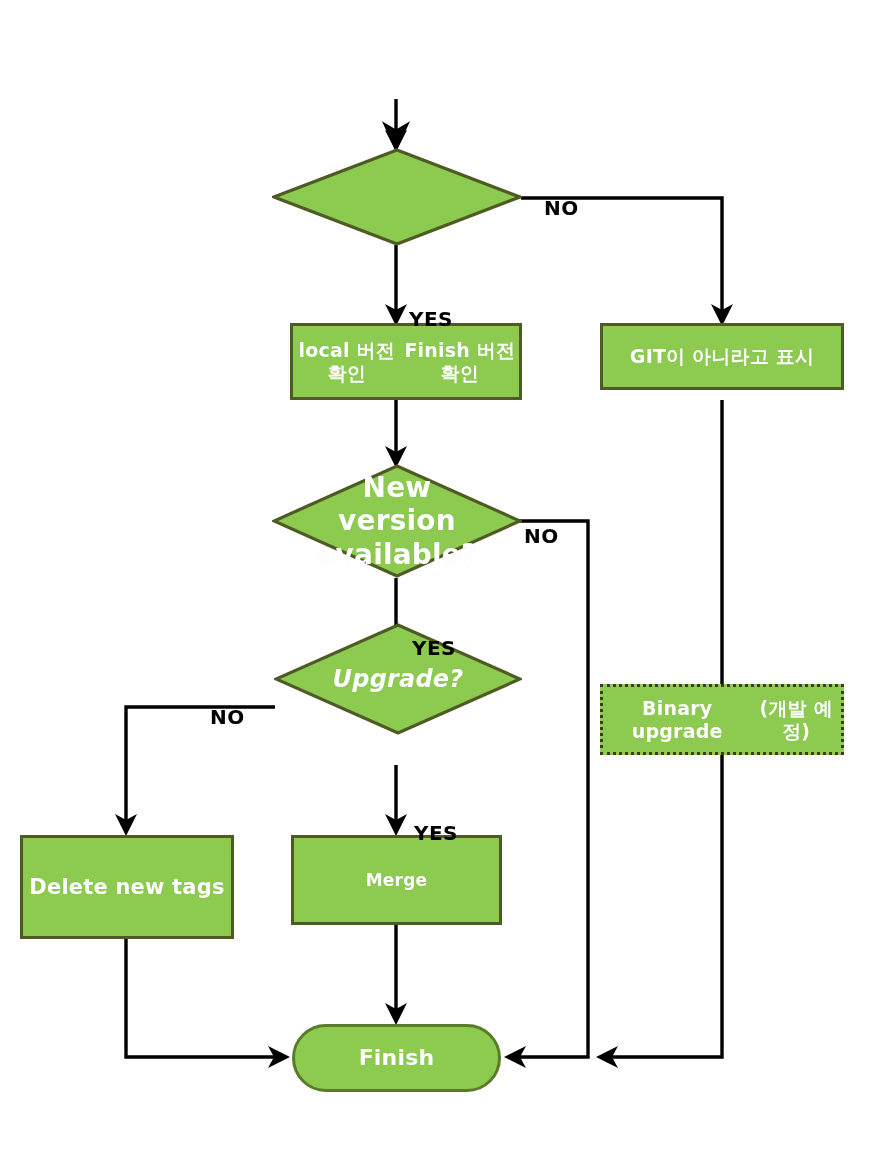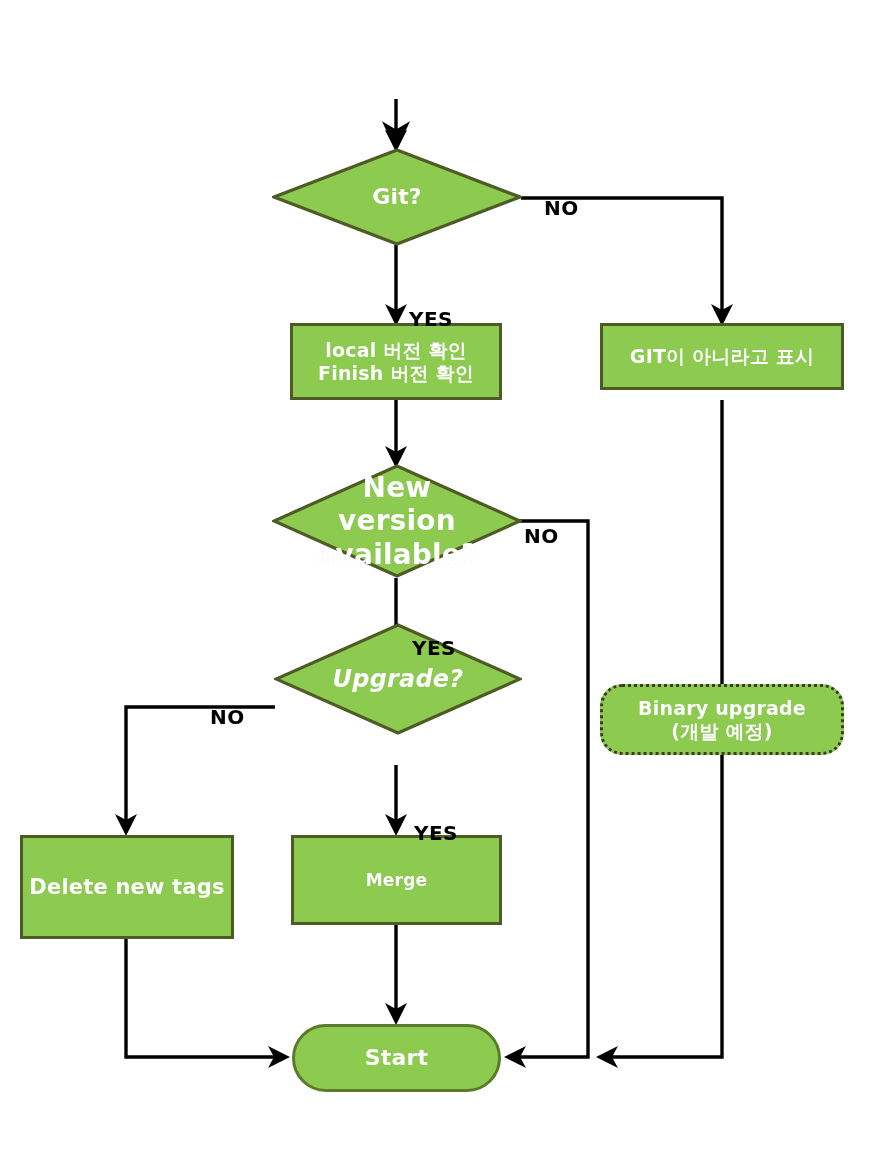--- a/index.html
+++ b/index.html
@@ -135,61 +135,60 @@
       <polygon points="504,1057 526,1046 520,1057 526,1068"></polygon>
       <polygon points="596,1057 618,1046 612,1057 618,1068"></polygon>
     </g>
   </svg>
 
 
   <div class="node node-decision" style="left:272px; top:148px; width:250px; height:98px; font-size:22px;">
     <svg class="dia-shape" viewBox="0 0 250 98" preserveAspectRatio="none">
       <polygon points="125,2 248,49 125,96 2,49" fill="#8DCB50" stroke="#4F5B25" stroke-width="3.2" vector-effect="non-scaling-stroke"></polygon>
     </svg>
-    <span class="dia-label">Git?</span>
   </div>
 
   <div class="node node-process" style="left:600px; top:323px; width:244px; height:67px; font-size:19px;">
     <span>GIT이 아니라고 표시</span>
   </div>
 
-  <div class="node node-process" style="left:290px; top:323px; width:212px; height:77px; font-size:19px; flex-direction:column;">
+  <div class="node node-process" style="left:290px; top:323px; width:232px; height:77px; font-size:19px; flex-direction:row;">
     <span>local 버전 확인</span>
     <span>Finish 버전 확인</span>
   </div>
 
   <div class="node node-decision" style="left:272px; top:464px; width:250px; height:114px; font-size:28px;">
     <svg class="dia-shape" viewBox="0 0 250 114" preserveAspectRatio="none">
       <polygon points="125,2 248,57 125,112 2,57" fill="#8DCB50" stroke="#4F5B25" stroke-width="3.2" vector-effect="non-scaling-stroke"></polygon>
     </svg>
     <span class="dia-label">New version available?</span>
   </div>
 
   <div class="node node-decision" style="left:274px; top:623px; width:248px; height:112px; font-size:24px;font-style:italic;">
     <svg class="dia-shape" viewBox="0 0 248 112" preserveAspectRatio="none">
       <polygon points="124,2 246,56 124,110 2,56" fill="#8DCB50" stroke="#4F5B25" stroke-width="3.2" vector-effect="non-scaling-stroke"></polygon>
     </svg>
     <span class="dia-label">Upgrade?</span>
   </div>
 
-  <div class="node node-process dotted" style="left:600px; top:684px; width:244px; height:71px; font-size:19px; flex-direction:column;border-radius:22px;">
+  <div class="node node-process dotted" style="left:600px; top:684px; width:244px; height:71px; font-size:19px; ">
     <span>Binary upgrade</span>
     <span>(개발 예정)</span>
   </div>
 
   <div class="node node-process" style="left:20px; top:835px; width:214px; height:104px; font-size:21px;">
     <span>Delete new tags</span>
   </div>
 
   <div class="node node-process" style="left:291px; top:835px; width:211px; height:90px; font-size:17px;">
     <span>Merge</span>
   </div>
 
   <div class="node node-terminal" style="left:292px; top:1024px; width:209px; height:68px; font-size:22px;">
-    <span>Start</span>
+    <span>Finish</span>
   </div>
 
   <span class="edge-label" style="left:544px; top:163px;">NO</span>
 
   <span class="edge-label" style="left:409px; top:274px;">YES</span>
 
   <span class="edge-label" style="left:524px; top:491px;">NO</span>
 
   <span class="edge-label" style="left:412px; top:603px;">YES</span>
 

